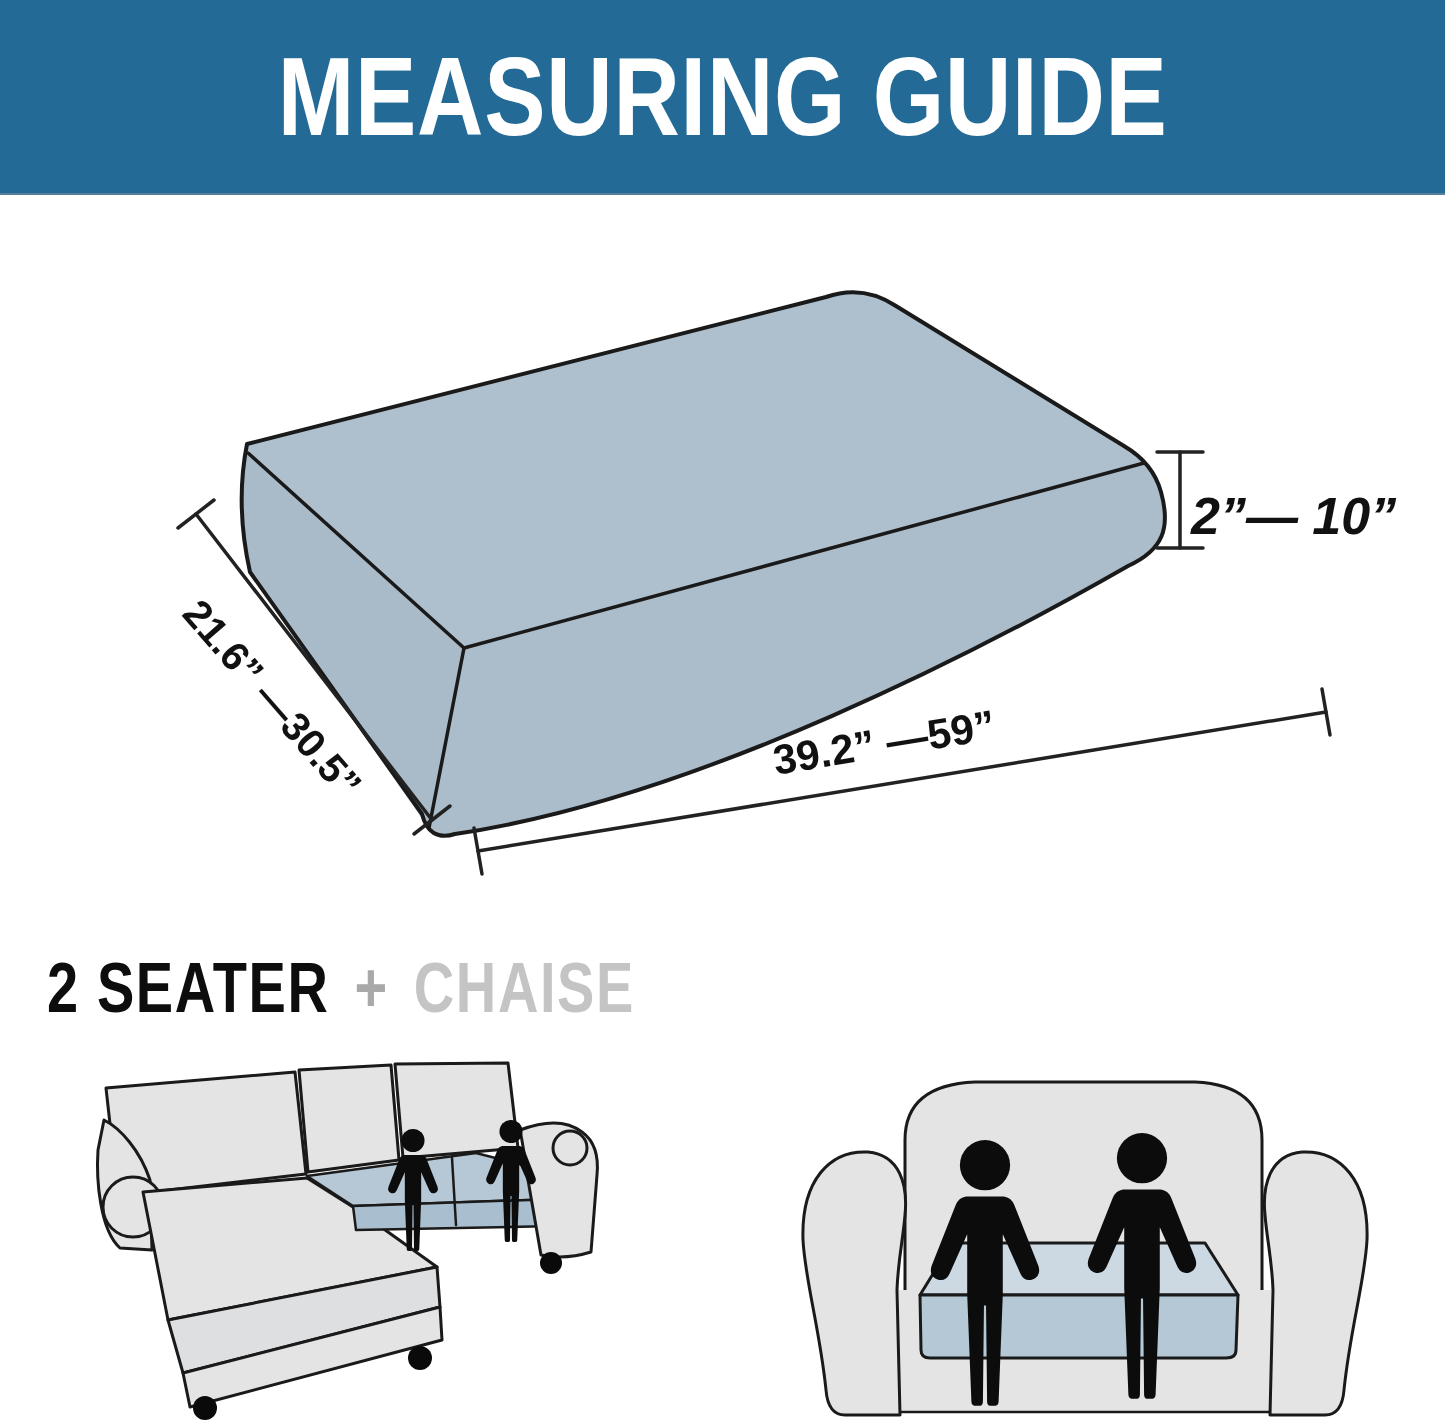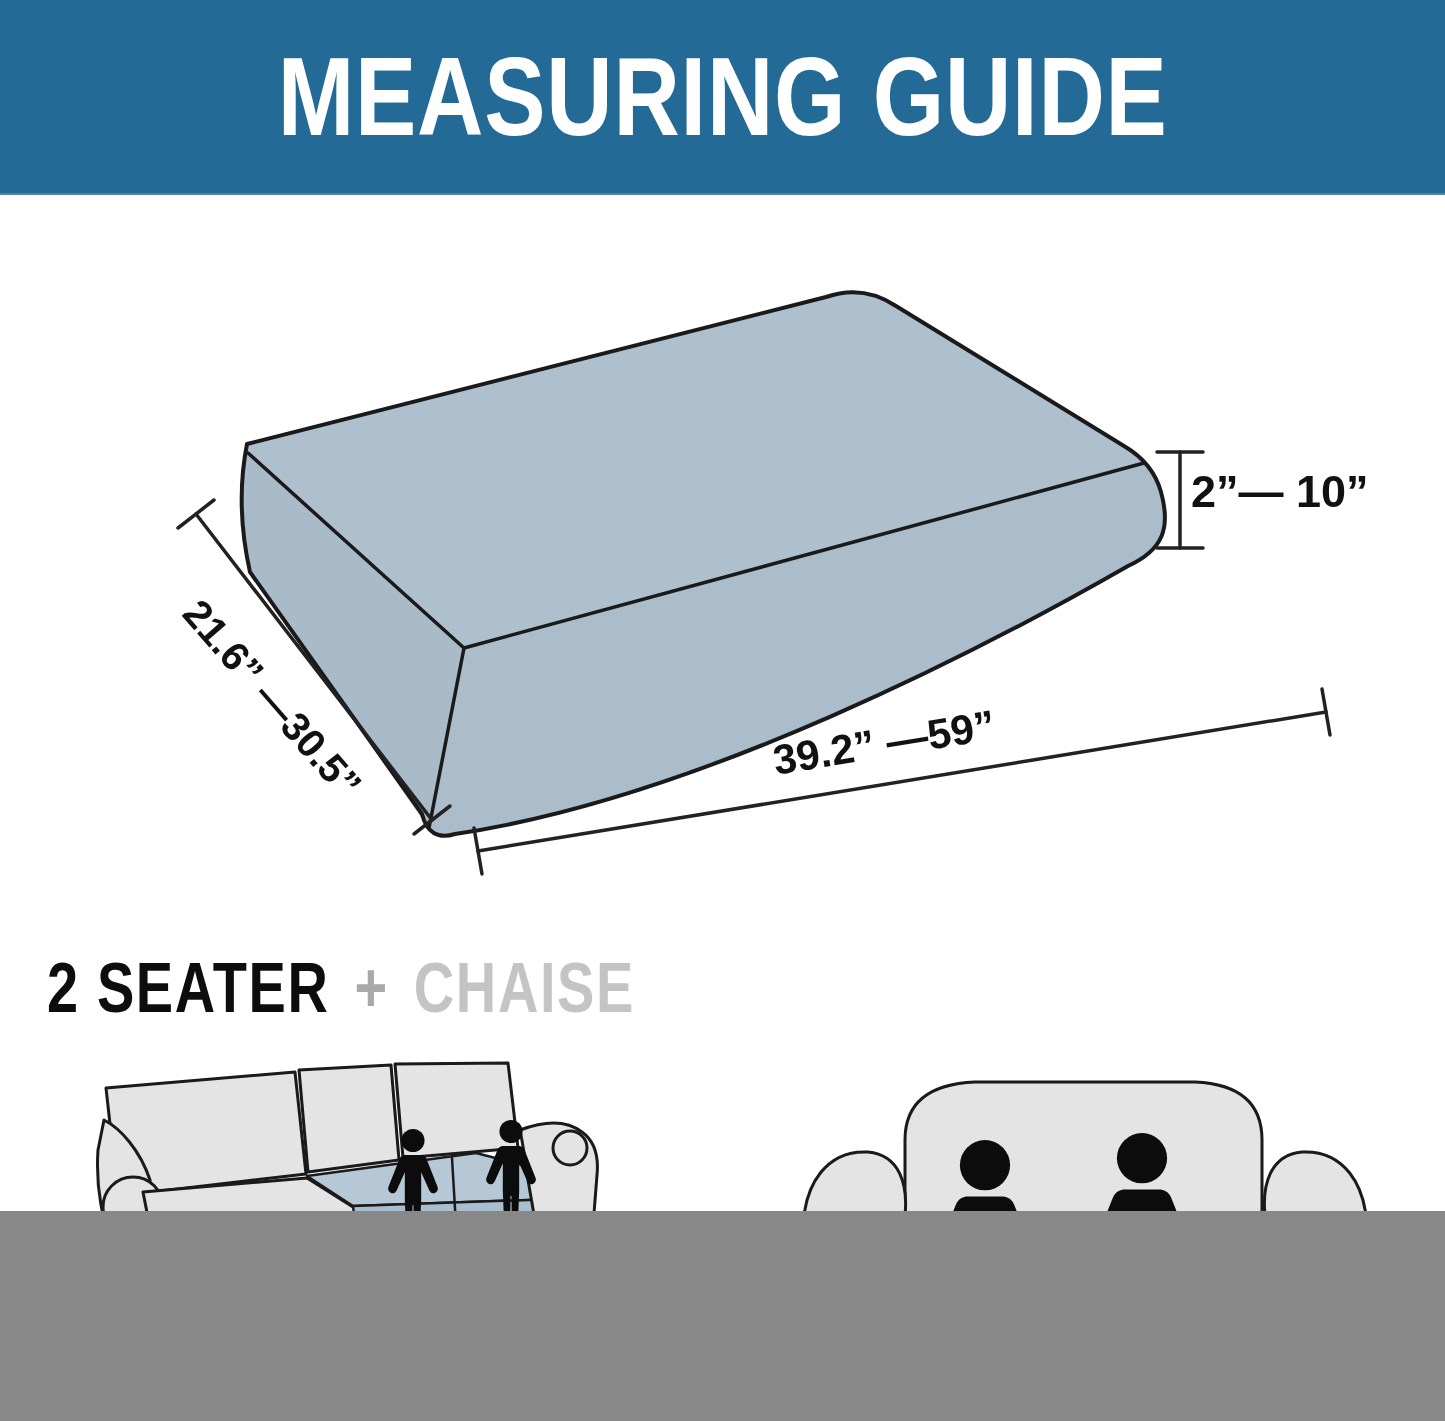--- a/index.html
+++ b/index.html
@@ -7,21 +7,21 @@
     --cushion-top:#aec0ce; --cushion-left:#a9bbc9; --cushion-front:#abbdca;
     --outline:#1a1a1a; --dim:#222222;
     --sofa-fill:#e4e4e4; --sofa-fill2:#dedfe0;
     --seat-top:#b6c8d5; --seat-front:#a9bfcf;
     --love-cushion-top:#ccd9e2; --love-cushion-front:#b4c8d6;
     --label-black:#0d0d0d; --label-gray:#c4c4c4; --label-plus:#a9a9a9;
     --figure:#0c0c0c;
   }
   html,body{margin:0;padding:0;background:#888;}
   .page{
-    position:relative; width:1445px; height:1211px; background:#ffffff;
+    position:relative; width:1445px; height:1421px; background:#ffffff;
     overflow:hidden; font-family:"Liberation Sans", sans-serif; margin:0 auto;
   }
   .banner{
     position:absolute; left:0; top:0; width:1445px; height:193px;
     background:var(--banner-bg); border-bottom:2px solid #57809c;
     display:flex; align-items:center; justify-content:center;
   }
   .banner-title{
     color:var(--banner-text); font-size:112px; font-weight:bold;
     letter-spacing:1px; white-space:nowrap;
@@ -33,22 +33,23 @@
   }
   .dim-depth{
     left:272px; top:699px; font-size:40px;
     transform:translate(-50%,-50%) rotate(49deg);
   }
   .dim-length{
     left:884px; top:743px; font-size:42px;
     transform:translate(-50%,-50%) rotate(-9.3deg);
   }
   .dim-height{
-    left:1191px; top:492px; font-size:45px;
+    left:1191px; top:516px; font-size:52px;
     transform:translateY(-50%);
+    font-style:italic;
   }
   .option-label{
     position:absolute; top:988px; white-space:nowrap; font-weight:bold;
     font-size:70px; letter-spacing:2px; color:var(--label-black);
   }
   .option-label .inner{display:inline-block; transform:scaleX(0.8); transform-origin:center;}
   .option-left{left:341px; transform:translate(-50%,-50%);}
   .option-right{left:1042px; transform:translate(-50%,-50%);}
   .txt-plus{color:var(--label-plus); margin:0 0.14em;}
   .txt-gray{color:var(--label-gray);}

